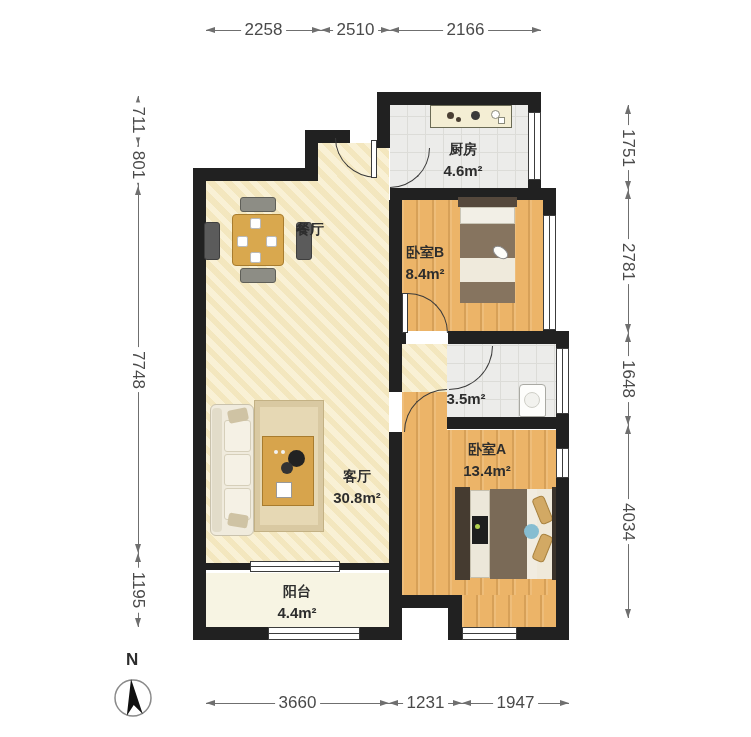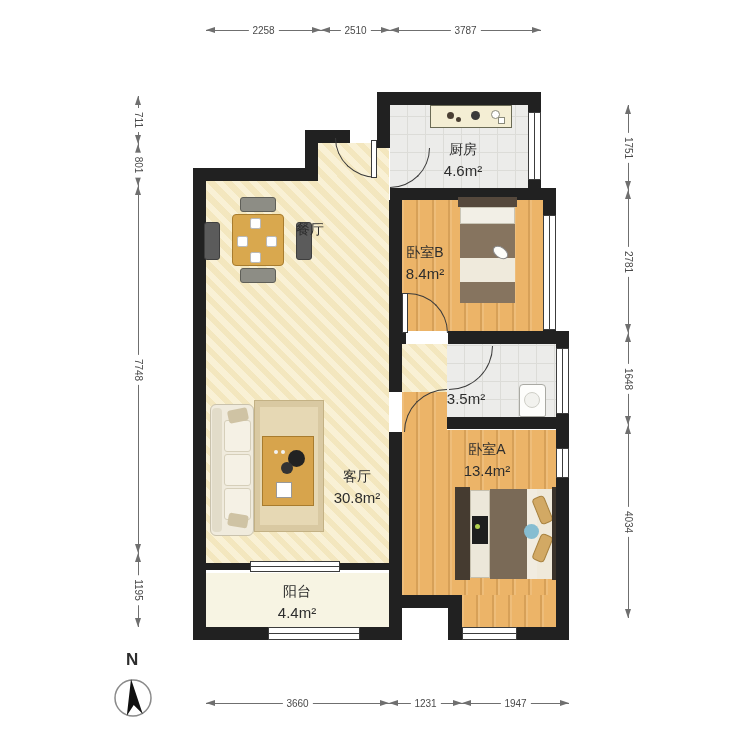--- a/index.html
+++ b/index.html
@@ -26,38 +26,38 @@
          background-position:center;background-repeat:no-repeat;}
   
   .arc{position:absolute;box-sizing:border-box;border:0 solid #3a3a3a;background:transparent;}
   .arc-bl{border-left-width:1.5px;border-bottom-width:1.5px;border-bottom-left-radius:100% 100%;}
   .arc-br{border-right-width:1.5px;border-bottom-width:1.5px;border-bottom-right-radius:100% 100%;}
   .arc-tr{border-top-width:1.5px;border-right-width:1.5px;border-top-right-radius:100% 100%;}
   .arc-tl{border-top-width:1.5px;border-left-width:1.5px;border-top-left-radius:100% 100%;}
   .leaf{position:absolute;background:#fff;border:1px solid #3a3a3a;box-sizing:border-box;}
   
   .room-label{position:absolute;transform:translate(-50%,-50%);text-align:center;color:#2d2d2d;
-              font-size:14px;font-weight:400;line-height:1.4;white-space:nowrap;}
+              font-size:14px;font-weight:700;line-height:1.4;white-space:nowrap;}
   .room-label .area{font-size:15px;display:block;}
   .room-label .rname{display:block;}
   
   .dim-h{position:absolute;height:0;}
   .dim-h .dim-line{position:absolute;left:0;right:0;top:0;border-top:1px solid #6f6f6f;}
   .dim-h .dim-line::before{content:"";position:absolute;left:0;top:-4px;width:0;height:0;
       border:3.5px solid transparent;border-left:0;border-right:9px solid #6f6f6f;}
   .dim-h .dim-line::after{content:"";position:absolute;right:0;top:-4px;width:0;height:0;
       border:3.5px solid transparent;border-right:0;border-left:9px solid #6f6f6f;}
   .dim-v{position:absolute;width:0;}
   .dim-v .dim-line{position:absolute;top:0;bottom:0;left:0;border-left:1px solid #6f6f6f;}
   .dim-v .dim-line::before{content:"";position:absolute;top:0;left:-4px;width:0;height:0;
       border:3.5px solid transparent;border-top:0;border-bottom:9px solid #6f6f6f;}
   .dim-v .dim-line::after{content:"";position:absolute;bottom:0;left:-4px;width:0;height:0;
       border:3.5px solid transparent;border-bottom:0;border-top:9px solid #6f6f6f;}
   .dim-label{position:absolute;left:50%;top:0;transform:translate(-50%,-50%);background:#fff;
-      padding:0 4px;font-size:10px;color:#4a4a4a;white-space:nowrap;line-height:1.1;}
+      padding:0 4px;font-size:17px;color:#4a4a4a;white-space:nowrap;line-height:1.1;}
   .dim-v .dim-label{left:0;top:50%;transform:translate(-50%,-50%);writing-mode:vertical-rl;
       padding:4px 0;}
   
   .furn{position:absolute;box-sizing:border-box;}
   .compass-n{position:absolute;font-size:17px;font-weight:700;color:#2d2d2d;}
 </style>
 </head>
 <body>
 
 <div class="stage">
@@ -197,21 +197,21 @@
   <div class="dim-h" style="left:206px;top:30px;width:115px;">
     <span class="dim-line"></span>
     <span class="dim-label">2258</span>
   </div>
   <div class="dim-h" style="left:321px;top:30px;width:69px;">
     <span class="dim-line"></span>
     <span class="dim-label">2510</span>
   </div>
   <div class="dim-h" style="left:390px;top:30px;width:151px;">
     <span class="dim-line"></span>
-    <span class="dim-label">3787</span>
+    <span class="dim-label">2166</span>
   </div>
 
   <div class="dim-v" style="left:138px;top:96px;height:48px;">
     <span class="dim-line"></span>
     <span class="dim-label">711</span>
   </div>
   <div class="dim-v" style="left:138px;top:144px;height:42px;">
     <span class="dim-line"></span>
     <span class="dim-label">801</span>
   </div>

